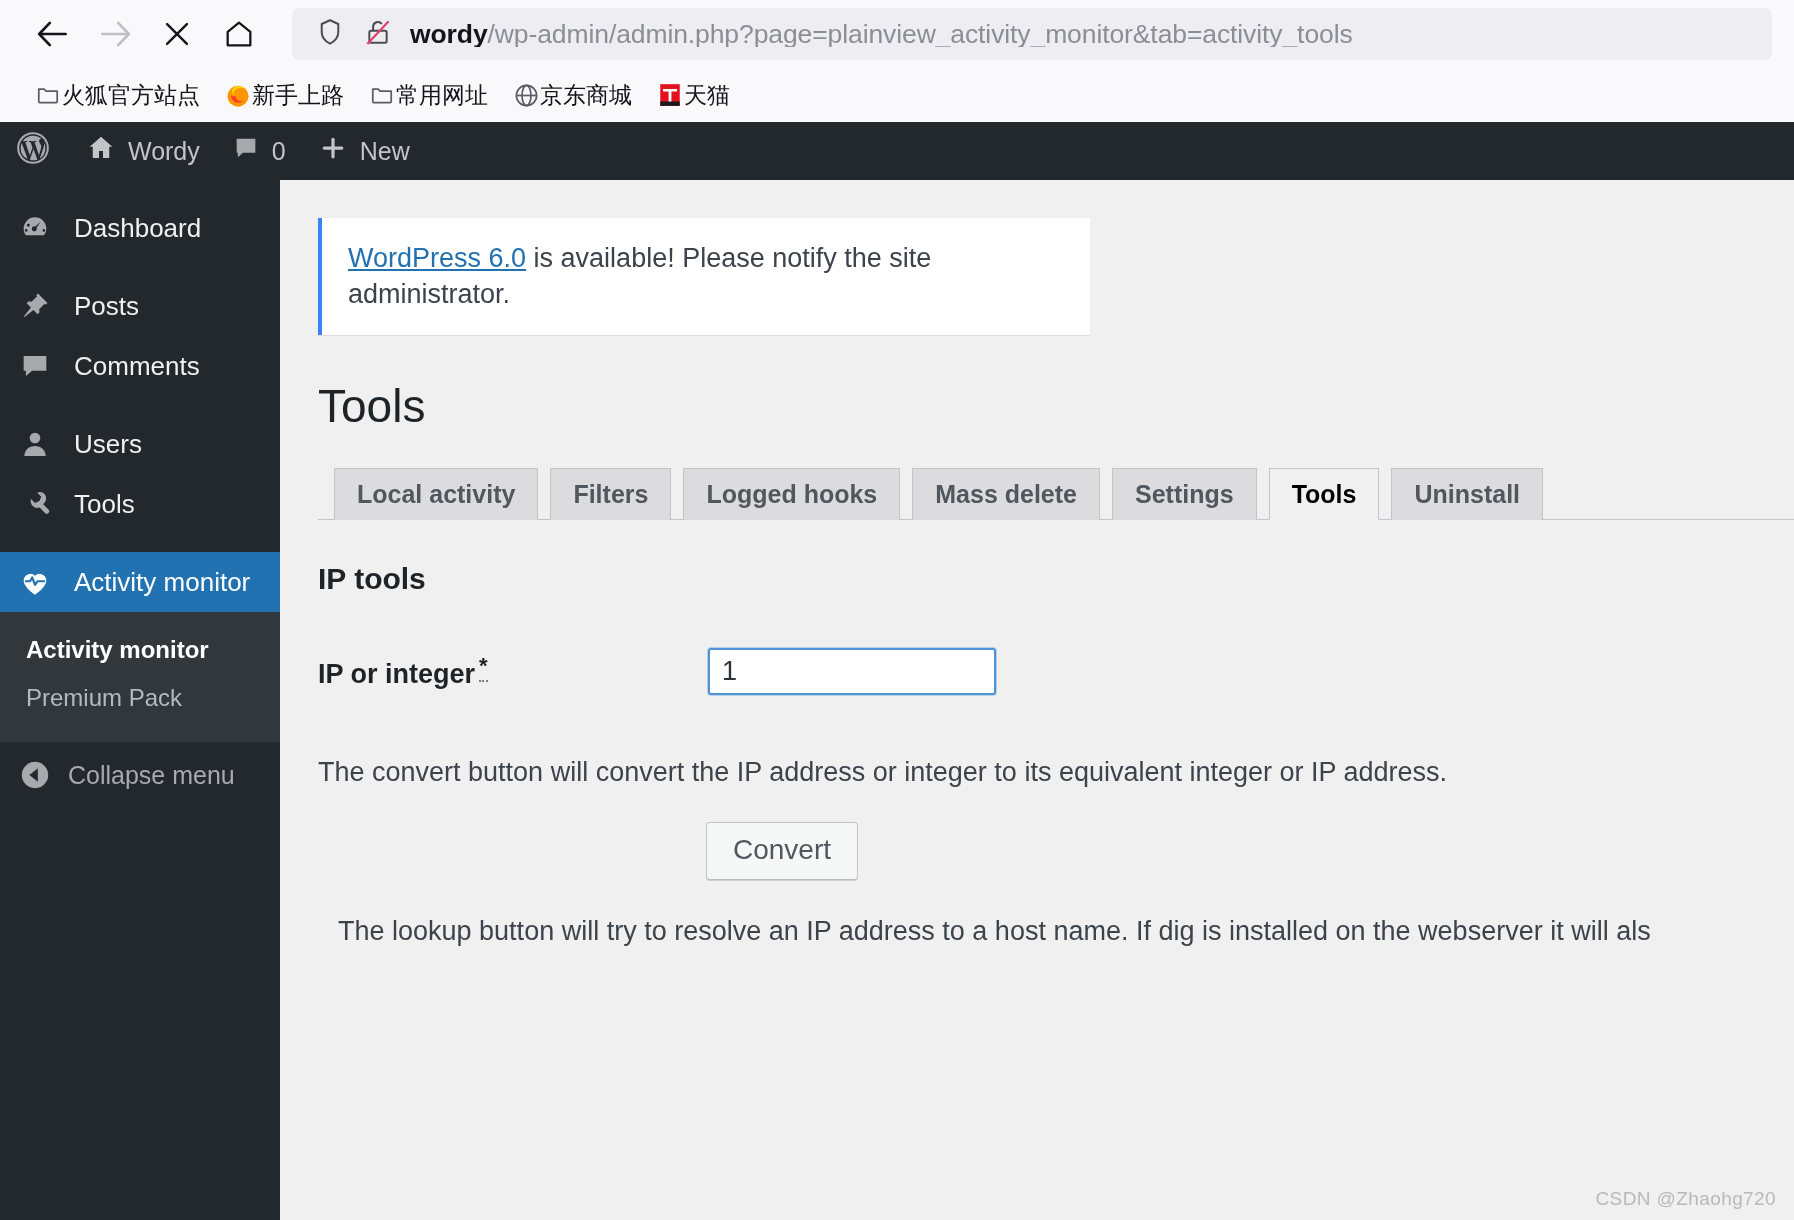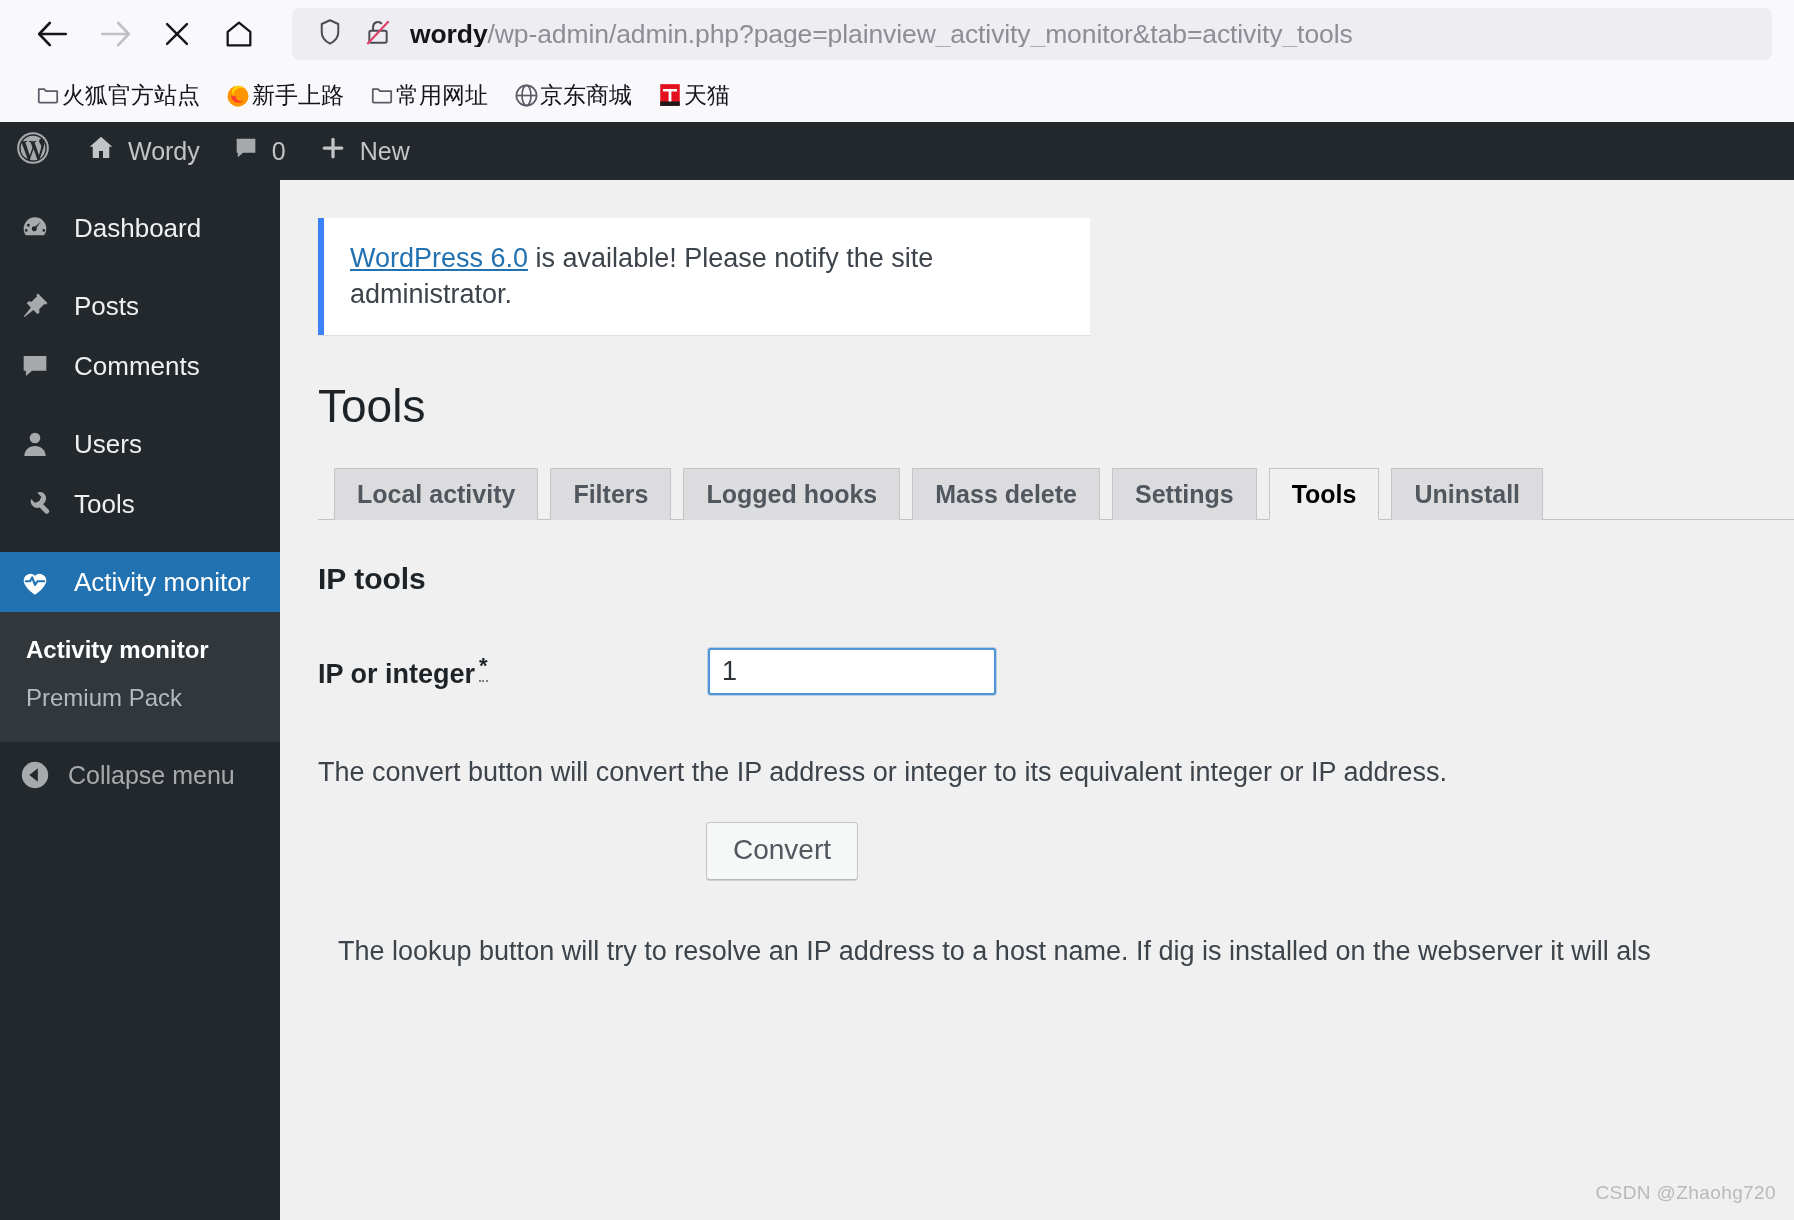--- a/index.html
+++ b/index.html
@@ -171,21 +171,21 @@
   
   #wpbody {
     flex: 1 1 auto;
     background: #f0f0f1;
     position: relative;
     overflow: hidden;
     padding: 38px 0 0 38px;
   }
   #update-nag {
     background: #fff;
-    border-left: 6px solid #3b82f6;
+    border-left: 4px solid #3b82f6;
     box-shadow: 0 1px 1px rgba(0,0,0,.07);
     padding: 22px 26px;
     font-size: 27px;
     color: #3c434a;
     width: 772px;
     line-height: 1.35;
   }
   #update-nag a {
     color: #2271b1;
     text-decoration: underline;
@@ -295,26 +295,26 @@
     border-radius: 4px;
     color: #50575e;
     font-size: 28px;
     padding: 13px 26px 15px;
     cursor: pointer;
     box-shadow: 0 1px 0 #ccd0d4;
     font-family: "Liberation Sans", sans-serif;
     line-height: 1;
   }
   #lookup-row { padding-left: 386px; margin-top: 30px; }
-  #lookup-desc { margin-top: 56px; margin-left: 20px; }
+  #lookup-desc { margin-top: 36px; margin-left: 20px; }
 
   #watermark {
     position: absolute;
     right: 18px;
-    bottom: 16px;
+    bottom: 10px;
     font-size: 19px;
     color: #b9b9b9;
     letter-spacing: .4px;
   }
 </style>
 </head>
 <body>
 
 <div id="browser-chrome">
 

